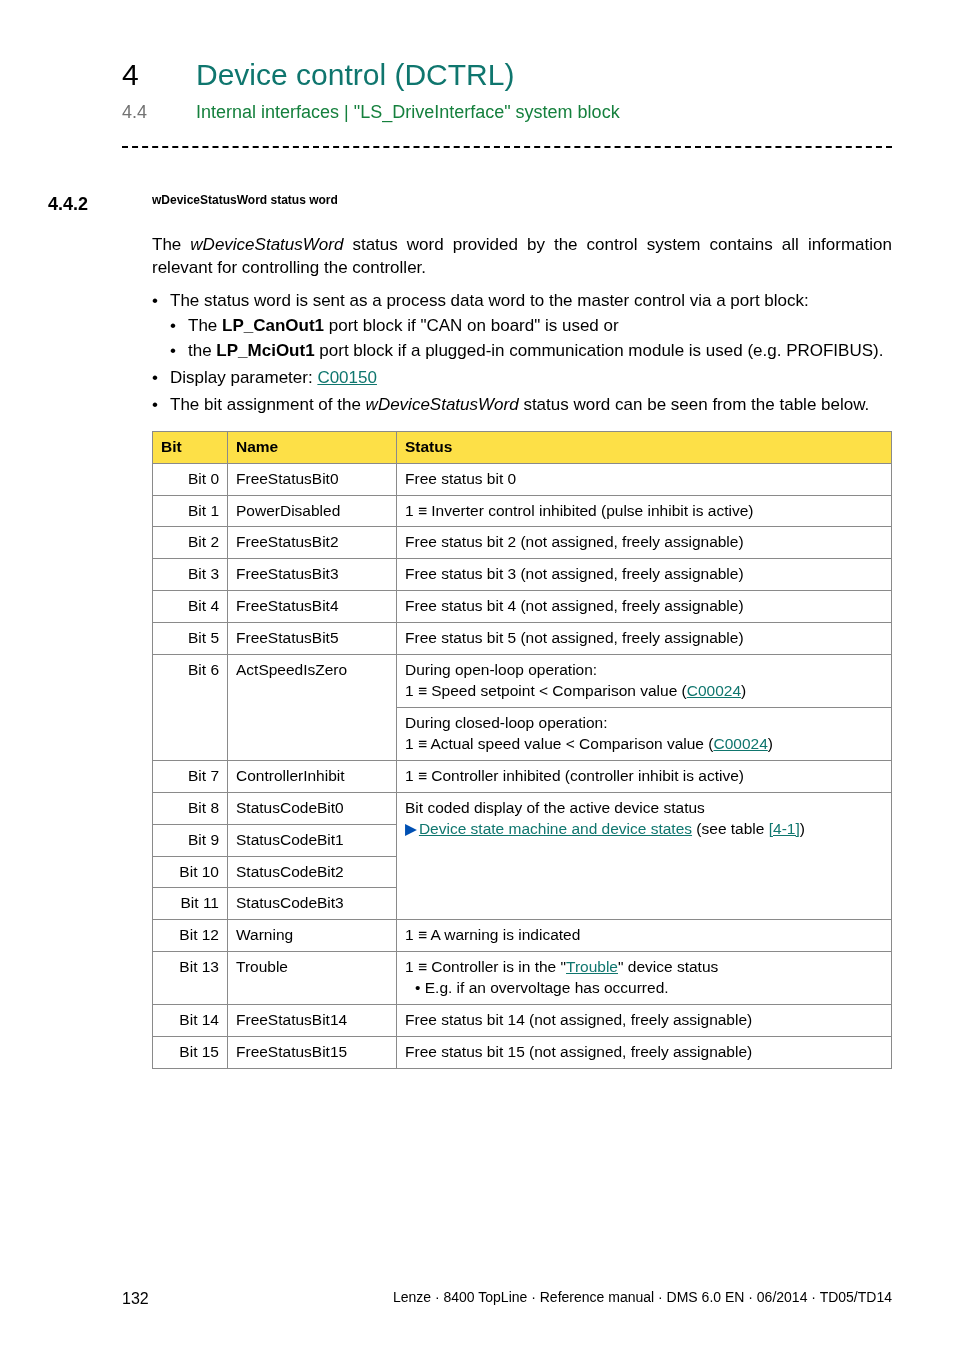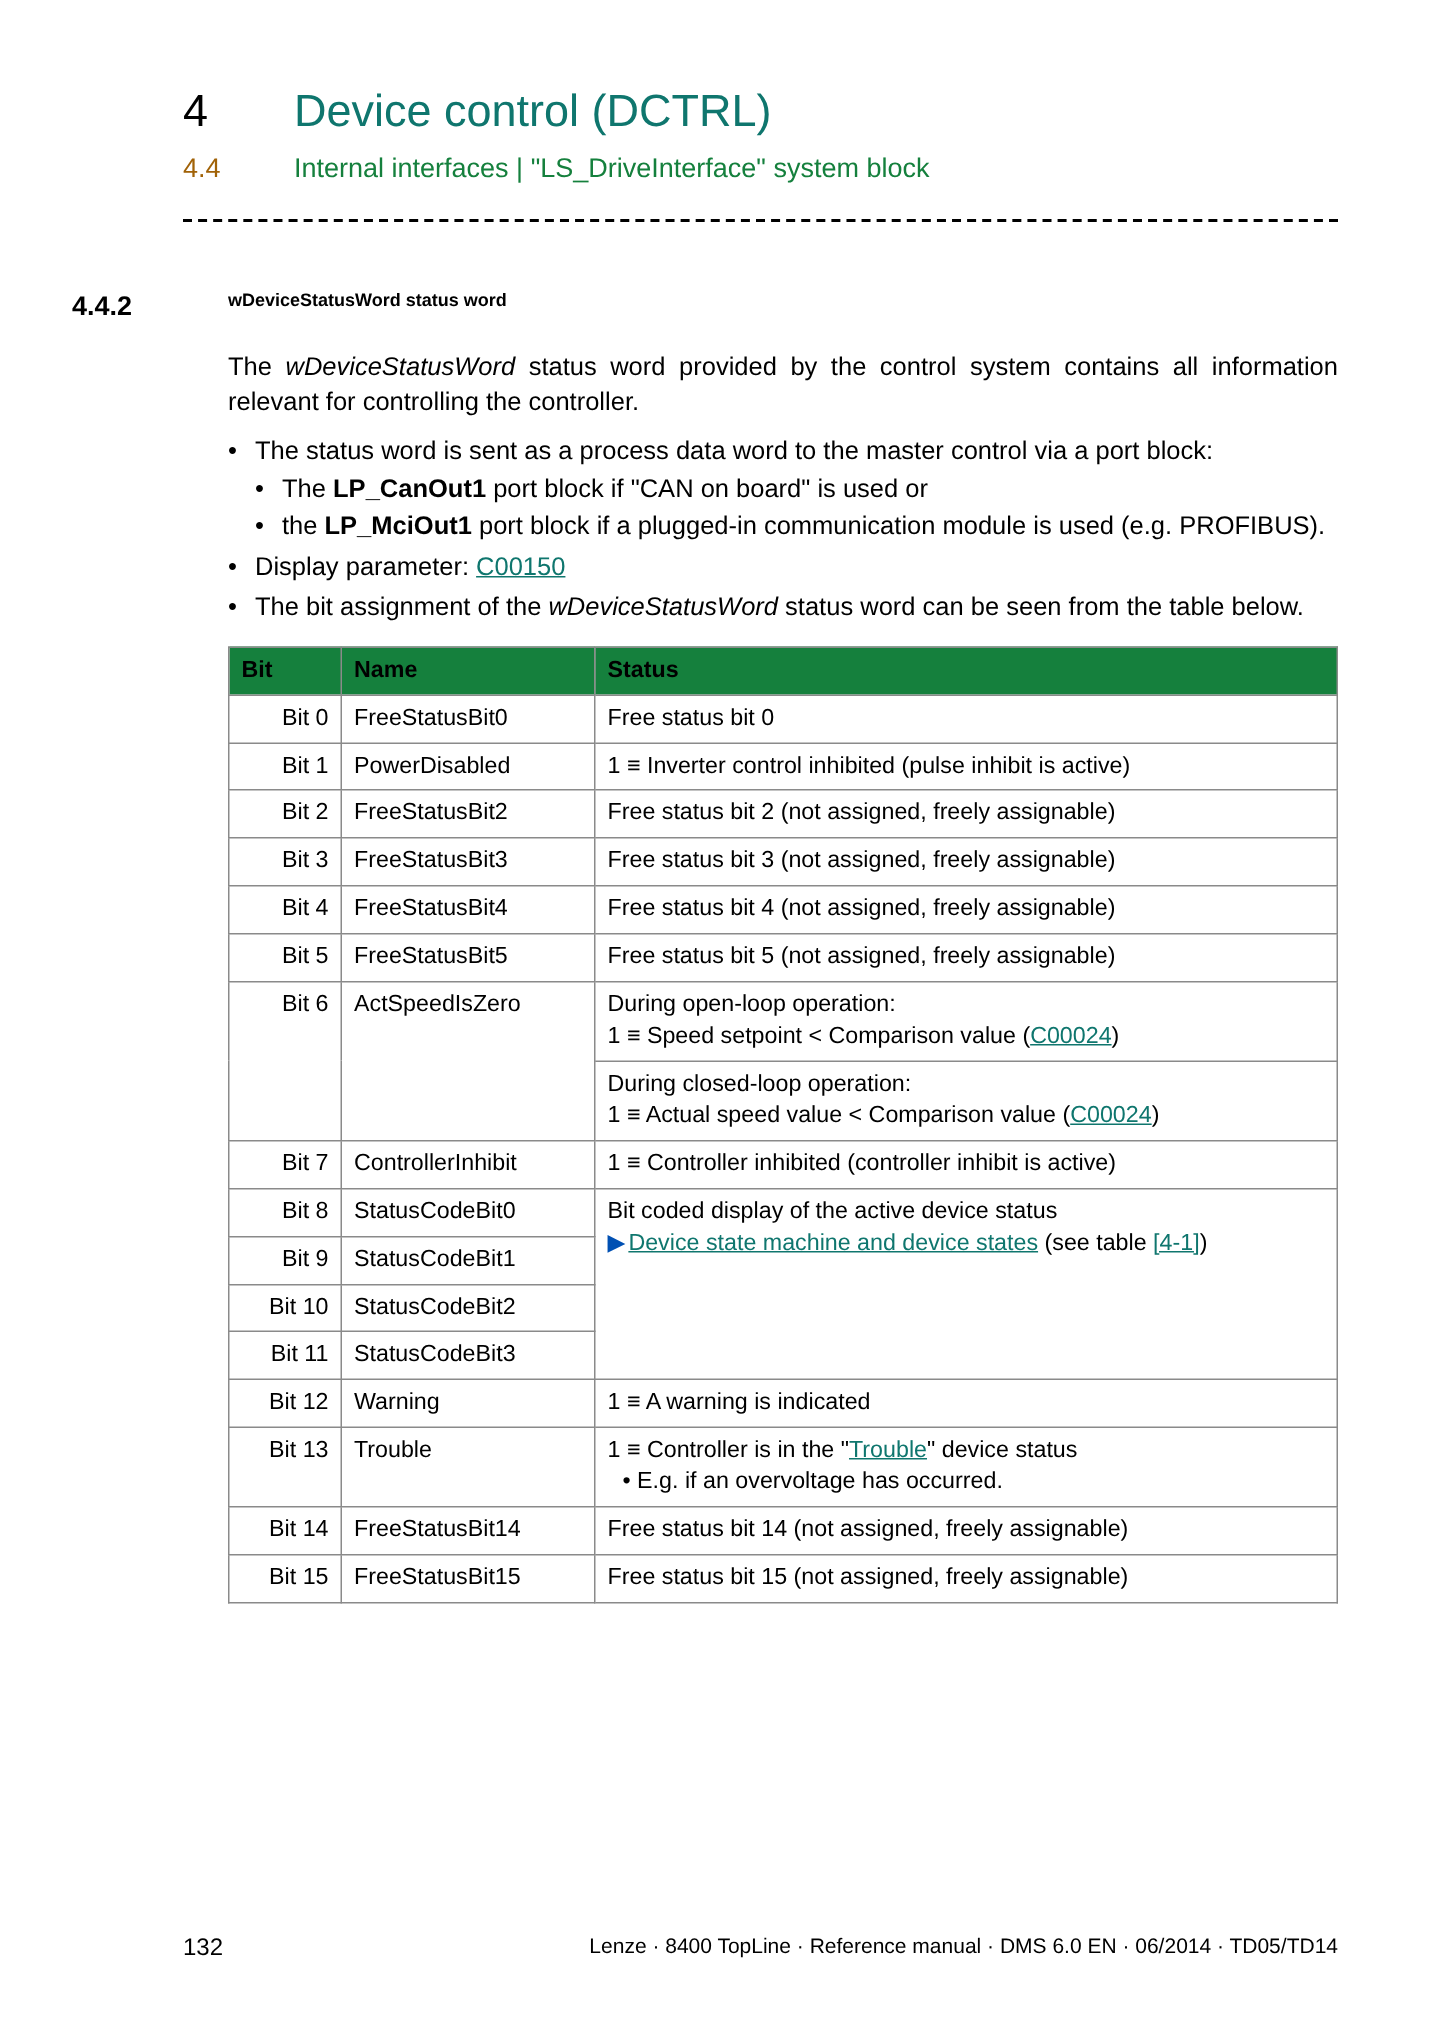--- a/index.html
+++ b/index.html
@@ -41,21 +41,21 @@
   }
   .hdr-row2 {
     display: flex;
     align-items: baseline;
     gap: 42px;
     margin-top: 4px;
   }
   .hdr-sub-num {
     font-size: 18px;
     font-weight: 400;
-    color: #a16207;
+    color: #737373;
     min-width: 32px;
   }
   .hdr-sub-title {
     font-size: 18px;
     font-weight: 400;
     color: #15803d;
   }
   .dashed-rule {
     margin-top: 22px;
     border: none;
@@ -139,21 +139,21 @@
     margin-top: 14px;
     font-size: 15.5px;
   }
   table.bit-table th, table.bit-table td {
     border: 1px solid #8a8a8a;
     padding: 5px 8px 5px 8px;
     vertical-align: top;
     text-align: left;
   }
   table.bit-table th {
-    background: #15803d;
+    background: #fde047;
     font-weight: 700;
   }
   table.bit-table td.bit-col {
     text-align: right;
     width: 58px;
     white-space: nowrap;
   }
   table.bit-table td.name-col {
     width: 152px;
   }

